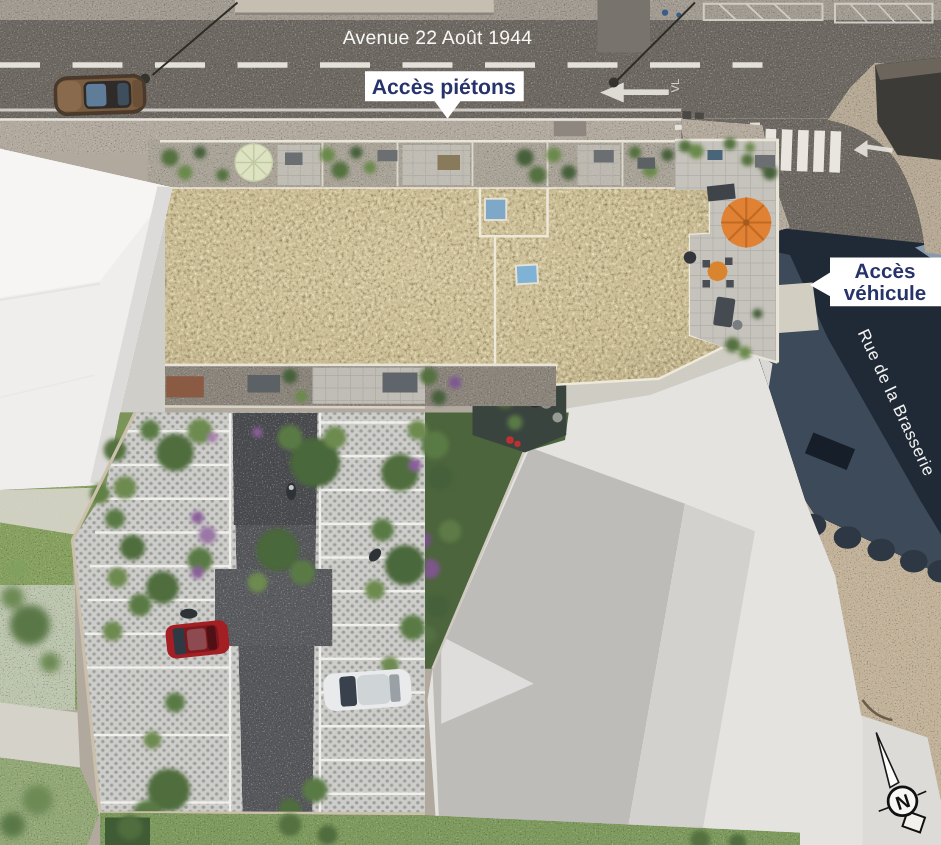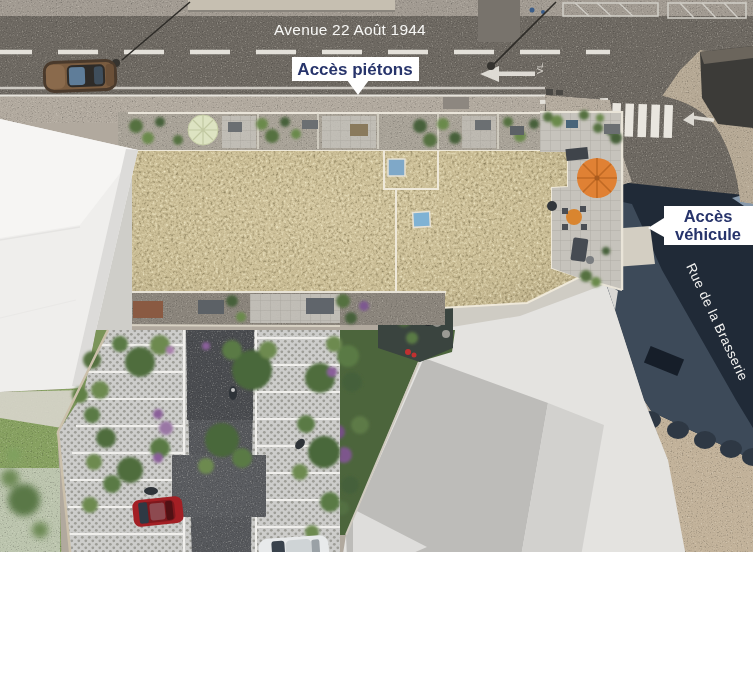--- a/index.html
+++ b/index.html
@@ -1,16 +1,16 @@
 <!DOCTYPE html>
 <html><head>
 <meta charset="utf-8">
 <style>
 html,body{margin:0;padding:0;}
-#wrap{width:753px;height:552px;position:relative;overflow:hidden;font-family:"Liberation Sans",sans-serif;background:#b1a99e;}
+#wrap{width:753px;height:676px;position:relative;overflow:hidden;font-family:"Liberation Sans",sans-serif;background:#b1a99e;}
 svg{display:block;}
 </style>
 </head>
 <body>
 <div id="wrap">
 <svg width="753" height="676" viewBox="0 0 753 676">
 <defs>
 <filter id="g1" x="-5%" y="-5%" width="110%" height="110%" color-interpolation-filters="sRGB">
   <feTurbulence type="fractalNoise" baseFrequency="0.8" numOctaves="2" seed="5" result="t"></feTurbulence>
   <feColorMatrix in="t" type="matrix" values="0 0 0 0 0.12  0 0 0 0 0.12  0 0 0 0 0.11  0.95 0 0 0 -0.53" result="dark"></feColorMatrix>

